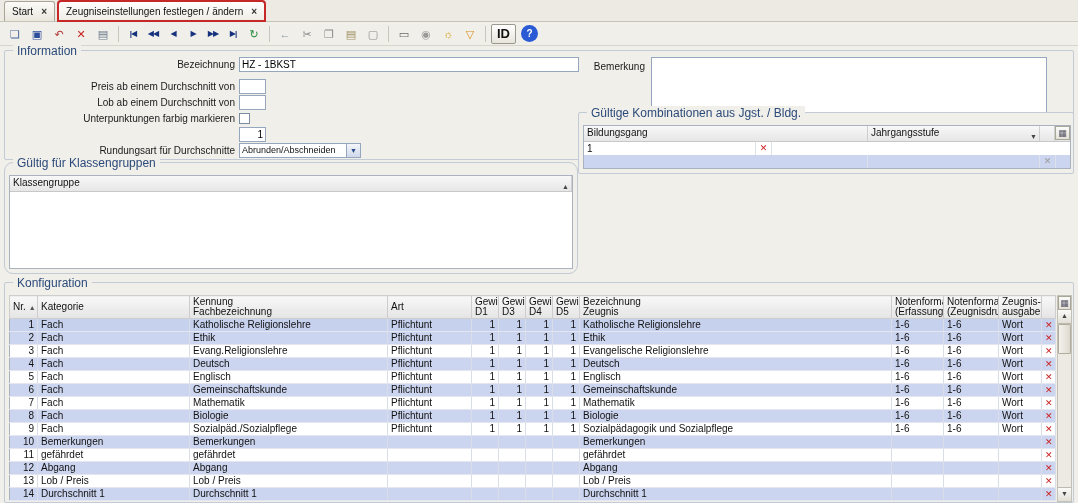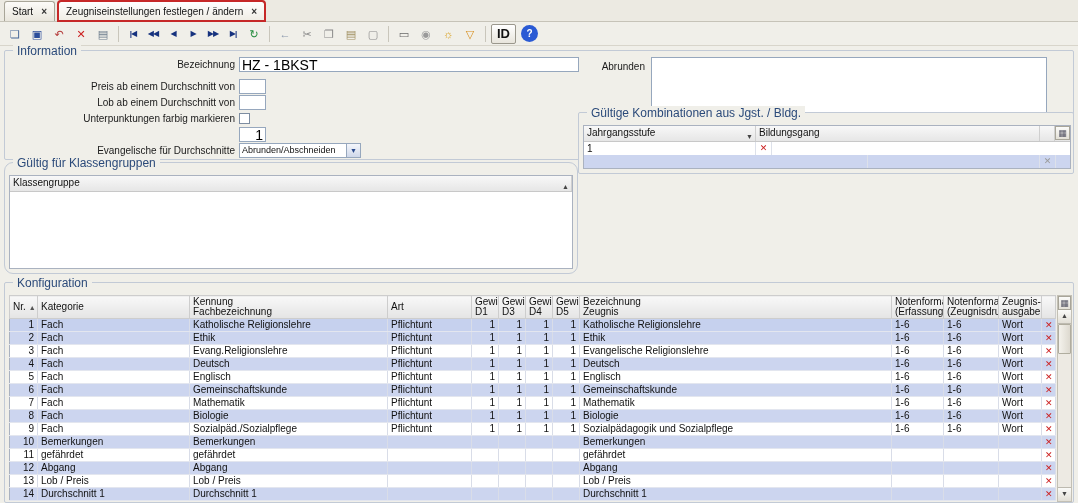--- a/index.html
+++ b/index.html
@@ -18,21 +18,21 @@
   .tb-sep{width:1px;height:16px;background:#c9c6bb;margin:0 4px;flex:none;}
   .tb-btn.tb-id{width:auto;padding:0 5px;border:1px solid #9a978c;background:linear-gradient(#ffffff,#e8e5dc);font-weight:bold;font-size:13px;color:#111;}
   .tb-btn.tb-help{width:15px;height:15px;line-height:15px;background:#2a5ad4;color:#fff;border-radius:50%;font-weight:bold;font-size:10px;margin-left:4px;}
 
   
   .groupbox{position:absolute;border:1px solid #c2cad6;border-radius:2px;background:#f0efe9;box-sizing:border-box;}
   .gb-title{position:absolute;top:-7px;left:8px;background:#f0efe9;padding:0 4px;font-size:12px;color:#2b4a7a;white-space:nowrap;}
 
   
   .flabel{position:absolute;text-align:right;font-size:10px;color:#1a1a1a;line-height:15px;white-space:nowrap;}
-  .tbox{position:absolute;background:#fff;border:1px solid #96a7bd;height:15px;box-sizing:border-box;font-family:inherit;font-size:14px;padding:0 2px;outline:none;}
+  .tbox{position:absolute;background:#fff;border:1px solid #96a7bd;height:15px;box-sizing:border-box;font-family:inherit;font-size:10px;padding:0 2px;outline:none;}
   .ta-r{text-align:right;}
   .cbox{position:absolute;width:11px;height:11px;background:#fff;border:1px solid #7d8da1;box-sizing:border-box;}
   .combo{position:absolute;background:#fff;border:1px solid #96a7bd;height:15px;box-sizing:border-box;font-size:9px;line-height:13px;padding-left:2px;white-space:nowrap;overflow:hidden;}
   .combo .arr{position:absolute;right:0;top:0;width:13px;height:13px;background:linear-gradient(#f4f6fb,#cfd8ea);border-left:1px solid #96a7bd;text-align:center;line-height:13px;font-size:7px;color:#2a4a8c;}
   textarea.memo{position:absolute;background:#fff;border:1px solid #96a7bd;resize:none;font-family:inherit;font-size:10px;box-sizing:border-box;outline:none;}
 
   
   .grid{position:absolute;background:#fff;border:1px solid #aab2c0;box-sizing:border-box;overflow:hidden;}
   .ghrow{display:flex;height:15px;background:linear-gradient(#f8f8f8,#e6e6e6);border-bottom:1px solid #c8c8c8;}
   .ghc{box-sizing:border-box;border-right:1px solid #cfcfcf;padding:0 3px;line-height:14px;font-size:10px;white-space:nowrap;overflow:hidden;position:relative;flex:none;}
@@ -112,40 +112,40 @@
   <input class="tbox ta-r" style="left: 234px; top: 28px; width: 27px;" value="">
 
   <span class="flabel" style="left:0;top:44px;width:230px;">Lob ab einem Durchschnitt von</span>
   <input class="tbox ta-r" style="left: 234px; top: 44px; width: 27px;" value="">
 
   <span class="flabel" style="left:0;top:60px;width:230px;">Unterpunktungen farbig markieren</span>
   <span class="cbox" style="left:234px;top:62px;"></span>
 
   <input class="tbox ta-r" style="left: 234px; top: 76px; width: 27px;" value="1">
 
-  <span class="flabel" style="left:0;top:92px;width:230px;">Evangelische für Durchschnitte</span>
+  <span class="flabel" style="left:0;top:92px;width:230px;">Rundungsart für Durchschnitte</span>
   <div class="combo" style="left:234px;top:92px;width:122px;">
     <span>Abrunden/Abschneiden</span>
     <span class="arr">▼</span>
   </div>
 
-  <span class="flabel" style="left:555px;top:8px;width:85px;">Abrunden</span>
+  <span class="flabel" style="left:555px;top:8px;width:85px;">Bemerkung</span>
   <textarea class="memo" style="left: 646px; top: 6px; width: 396px; height: 72px;"></textarea>
 </div>
 
 <div class="groupbox" style="left:578px;top:112px;width:496px;height:62px;">
   <span class="gb-title">Gültige Kombinationen aus Jgst. / Bldg.</span>
   <div class="grid" style="left:4px;top:12px;width:488px;height:44px;">
     <div class="ghrow">
+      <div class="ghc" style="width:284px;">
+        <span>Bildungsgang</span>
+      </div>
       <div class="ghc" style="width:172px;">
         <span>Jahrgangsstufe</span>
         <span class="hdd">▼</span>
-      </div>
-      <div class="ghc" style="width:284px;">
-        <span>Bildungsgang</span>
       </div>
       <div class="ghc" style="width:15px;"></div>
       <div class="gbtn">▦</div>
     </div>
     <div>
         <div class="grow">
           <div class="gc" style="width: 172px;">1</div>
           <div class="gc delx" style="width: 16px;">✕</div>
         </div>
         <div class="grow lav">

